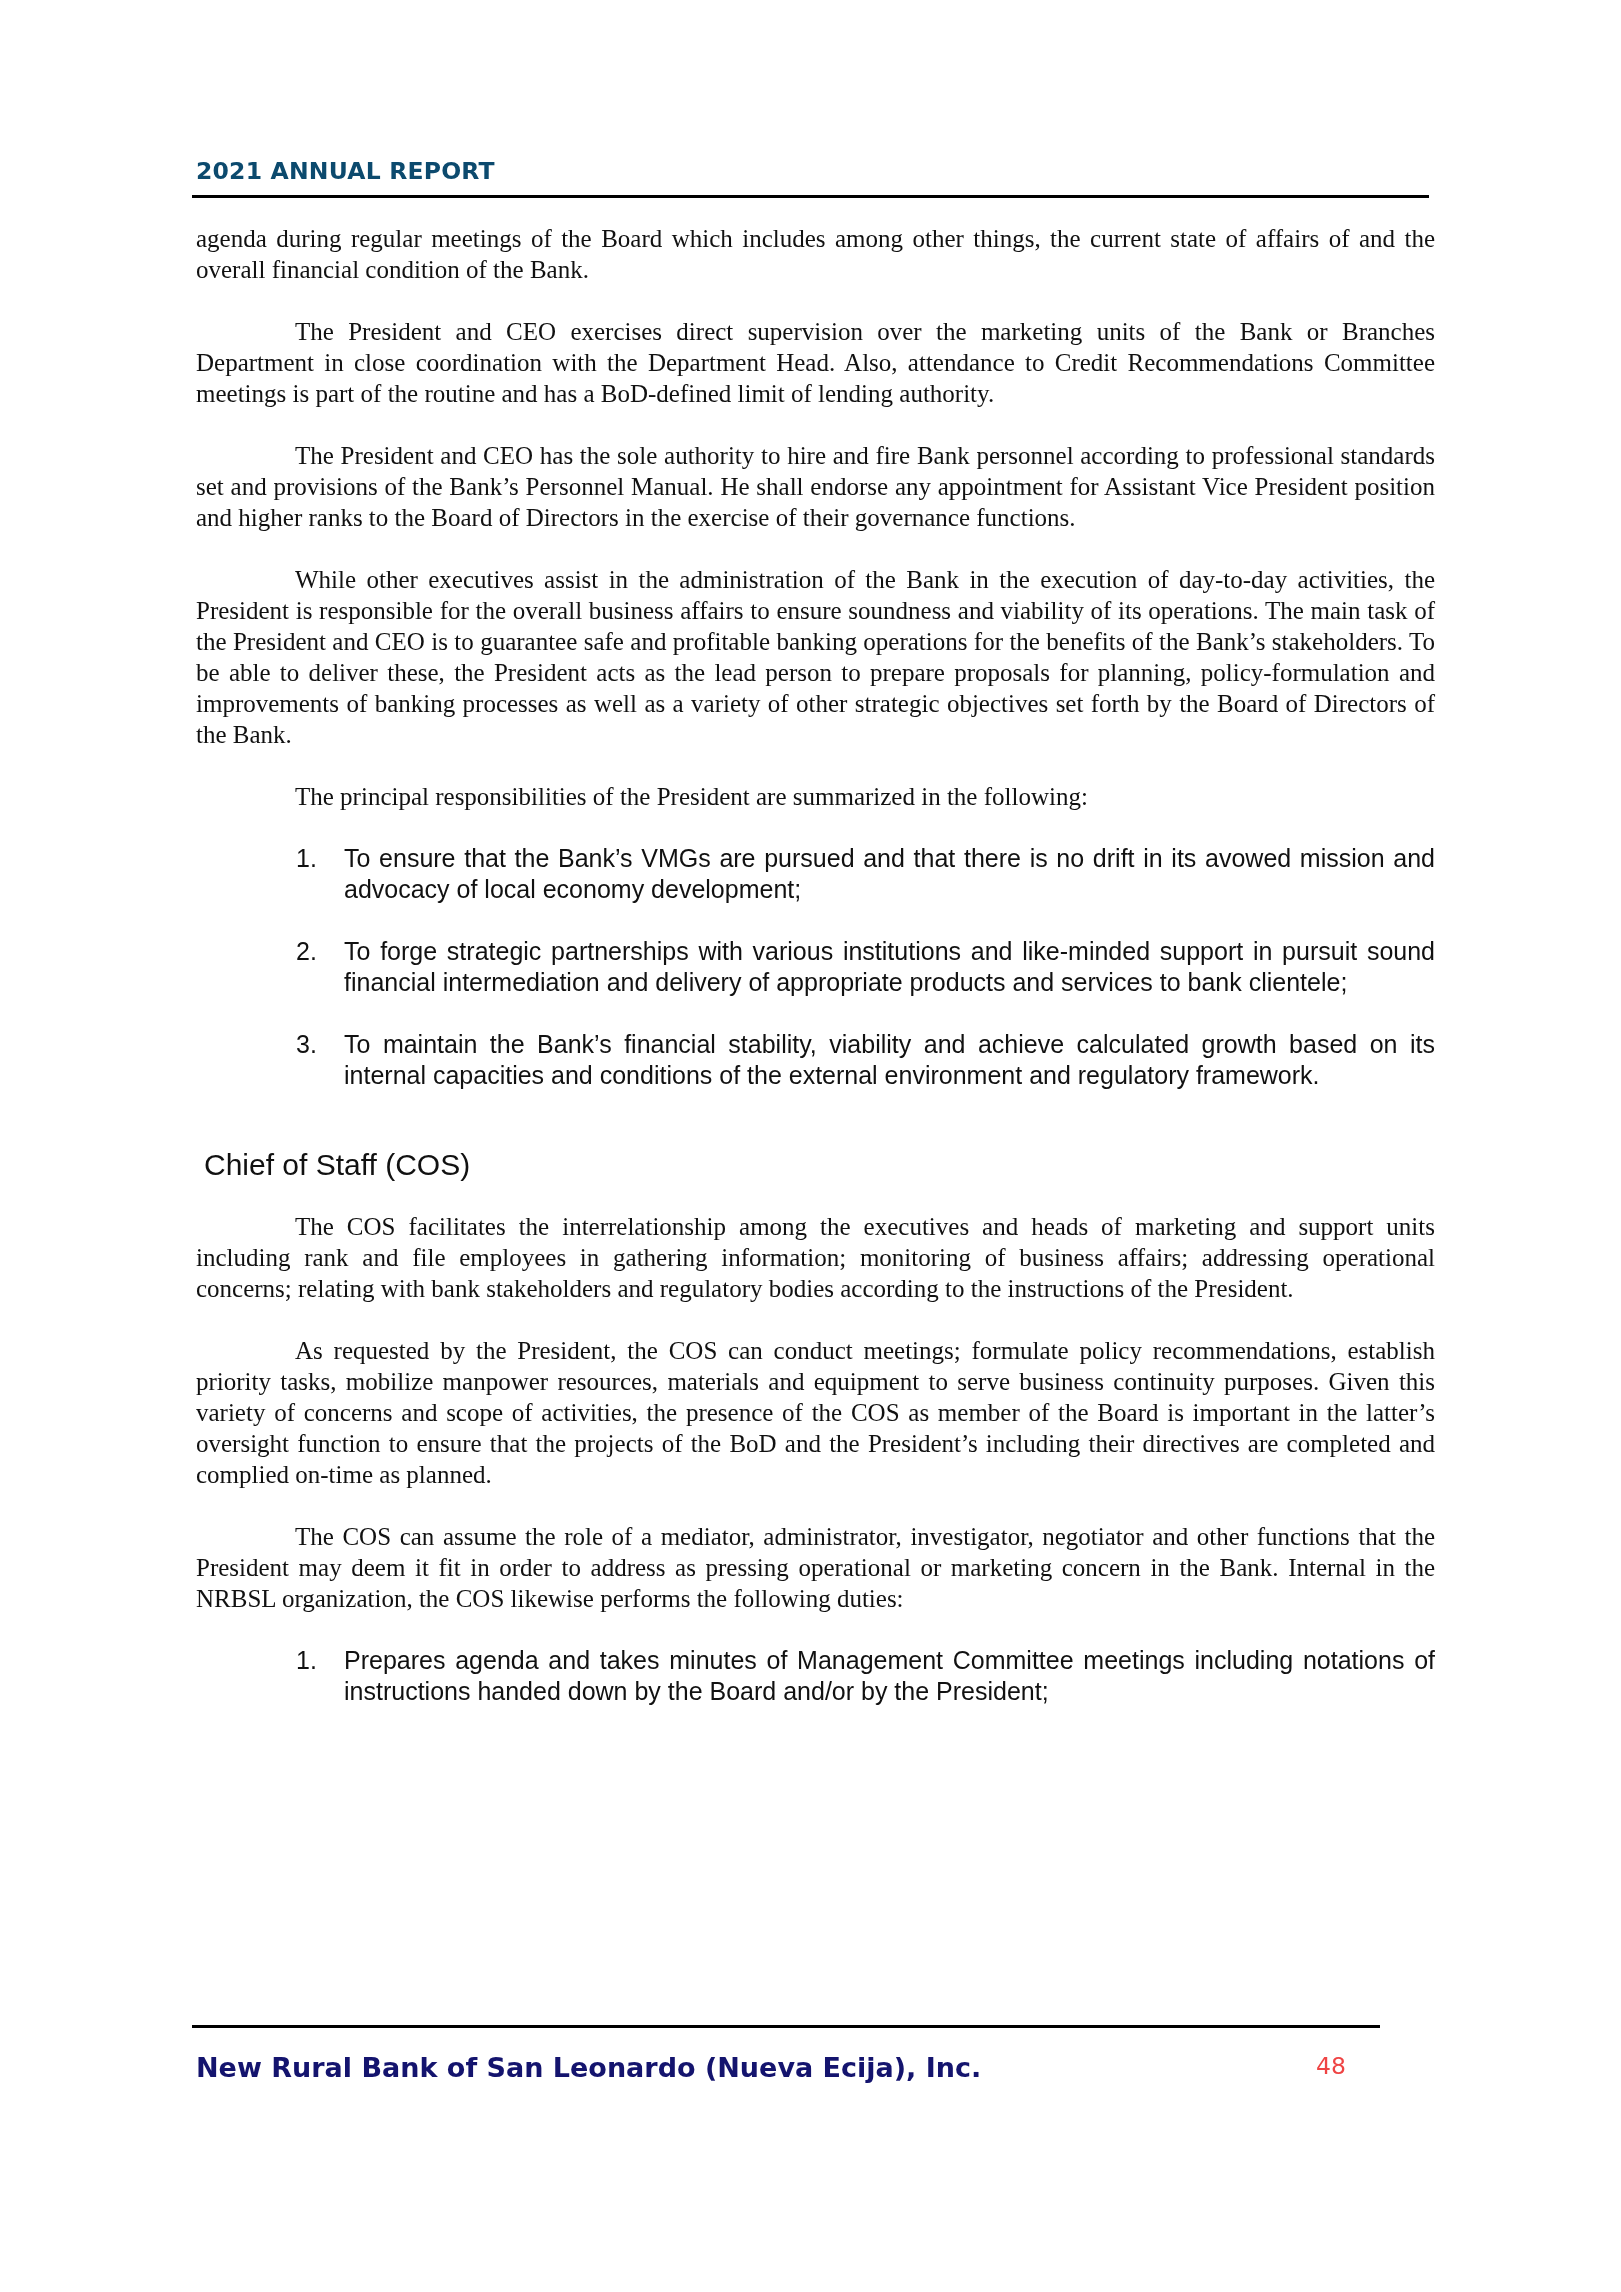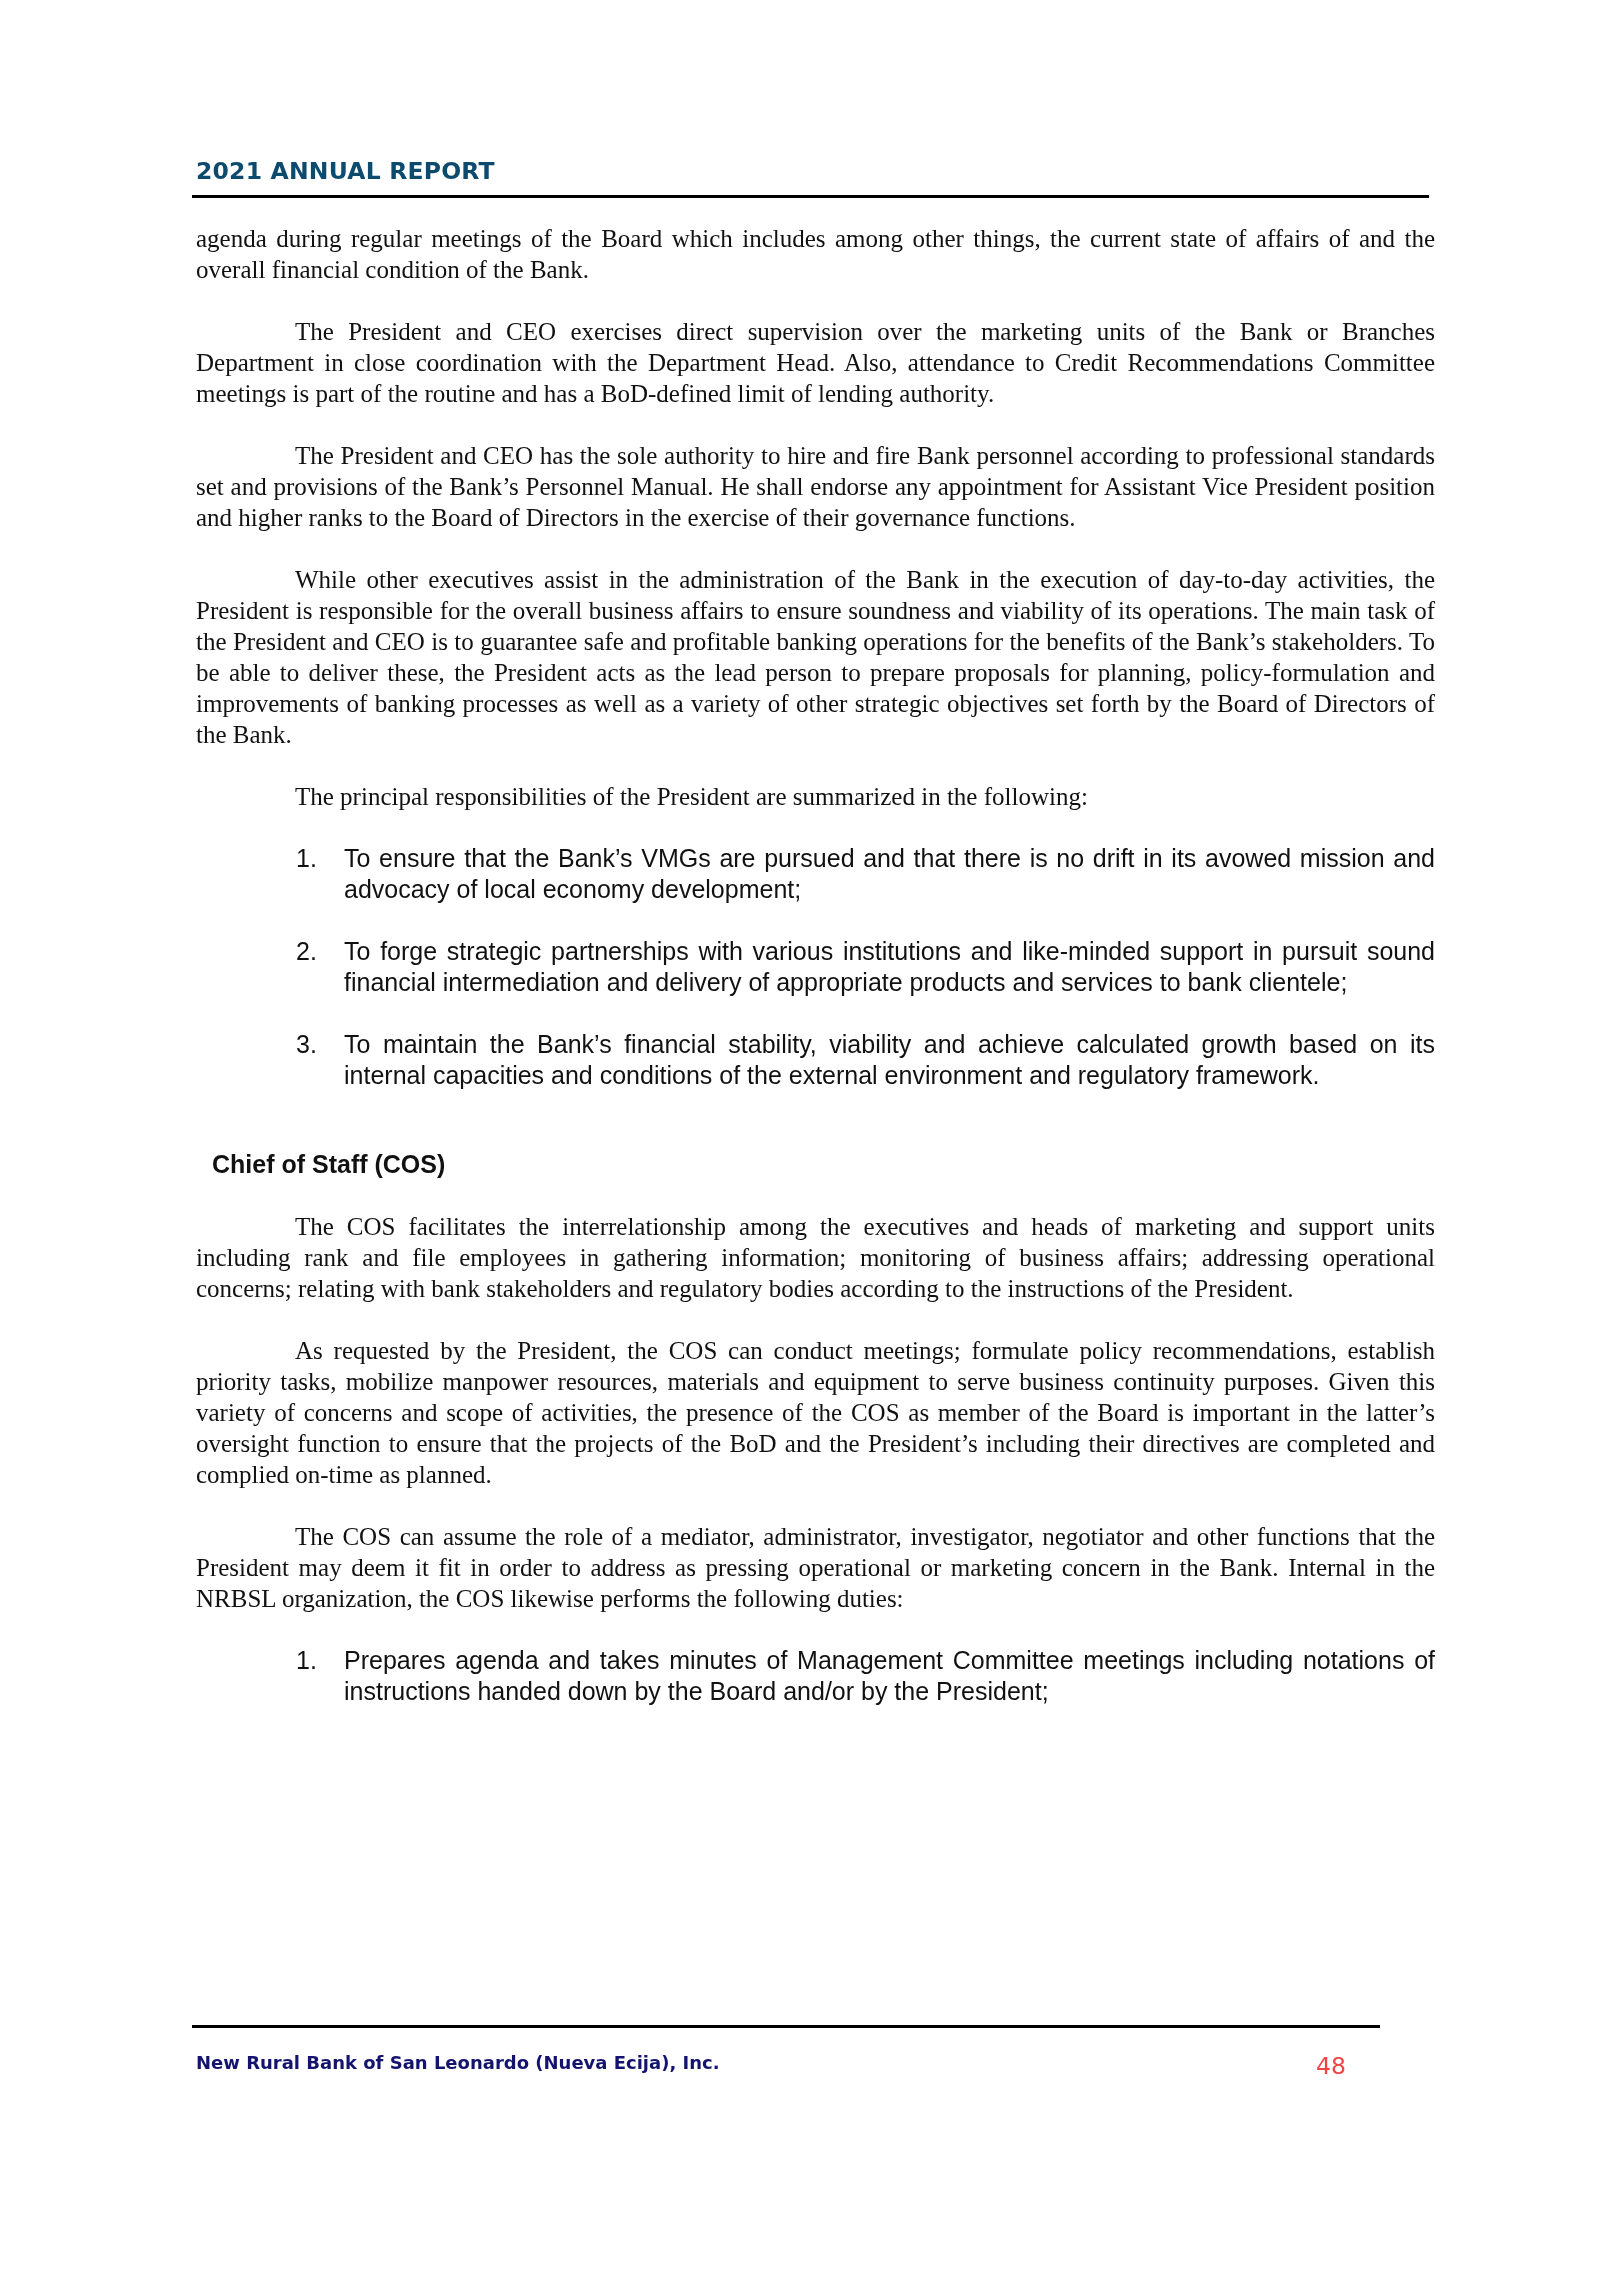--- a/index.html
+++ b/index.html
@@ -10,30 +10,30 @@
     font-family: "DejaVu Sans", sans-serif; font-weight: bold; font-size: 23.5px;
     color: #0c4a6e; letter-spacing: 0.2px;
   }
   .hdr-rule { position: absolute; left: 192px; top: 195px; width: 1237px; height: 2.9px; background: #000; }
   .body {
     position: absolute; left: 196px; top: 223px; width: 1239px;
     font-family: "Liberation Sans", sans-serif; font-size: 25px; line-height: 31px; color: #111;
   }
   .body p { margin: 0 0 31px 0; text-align: justify; font-family: Liberation Serif, serif; }
   .body p.indent { text-indent: 99px; }
-  .body h3 { margin: 0 0 31px 16px; font-size: 25px; font-weight: bold; line-height: 31px; }
+  .body h3 { margin: 0 0 31px 8px; font-size: 30px; font-weight: normal; line-height: 31px; }
   .olist { margin: 0 0 31px 0; padding: 0; list-style: none; }
   .olist li { position: relative; padding-left: 148px; margin-bottom: 31px; text-align: justify; }
   .olist li .num { position: absolute; left: 100px; top: 0; }
   .olist li:last-child { margin-bottom: 0; }
   .gap-extra { height: 27.4px; }
   .ftr-rule { position: absolute; left: 192px; top: 2025px; width: 1188px; height: 2.9px; background: #000; }
   .ftr-bank {
     position: absolute; left: 196px; top: 2052px;
-    font-family: "DejaVu Sans", sans-serif; font-weight: bold; font-size: 18px; color: #14146e;
+    font-family: "DejaVu Sans", sans-serif; font-weight: bold; font-size: 27px; color: #14146e;
   }
   .ftr-page {
     position: absolute; left: 1316px; top: 2052px;
     font-family: "DejaVu Sans", sans-serif; font-size: 23.5px; color: #ef4444;
   }
 </style>
 </head>
 <body>
 
 <div class="page">

